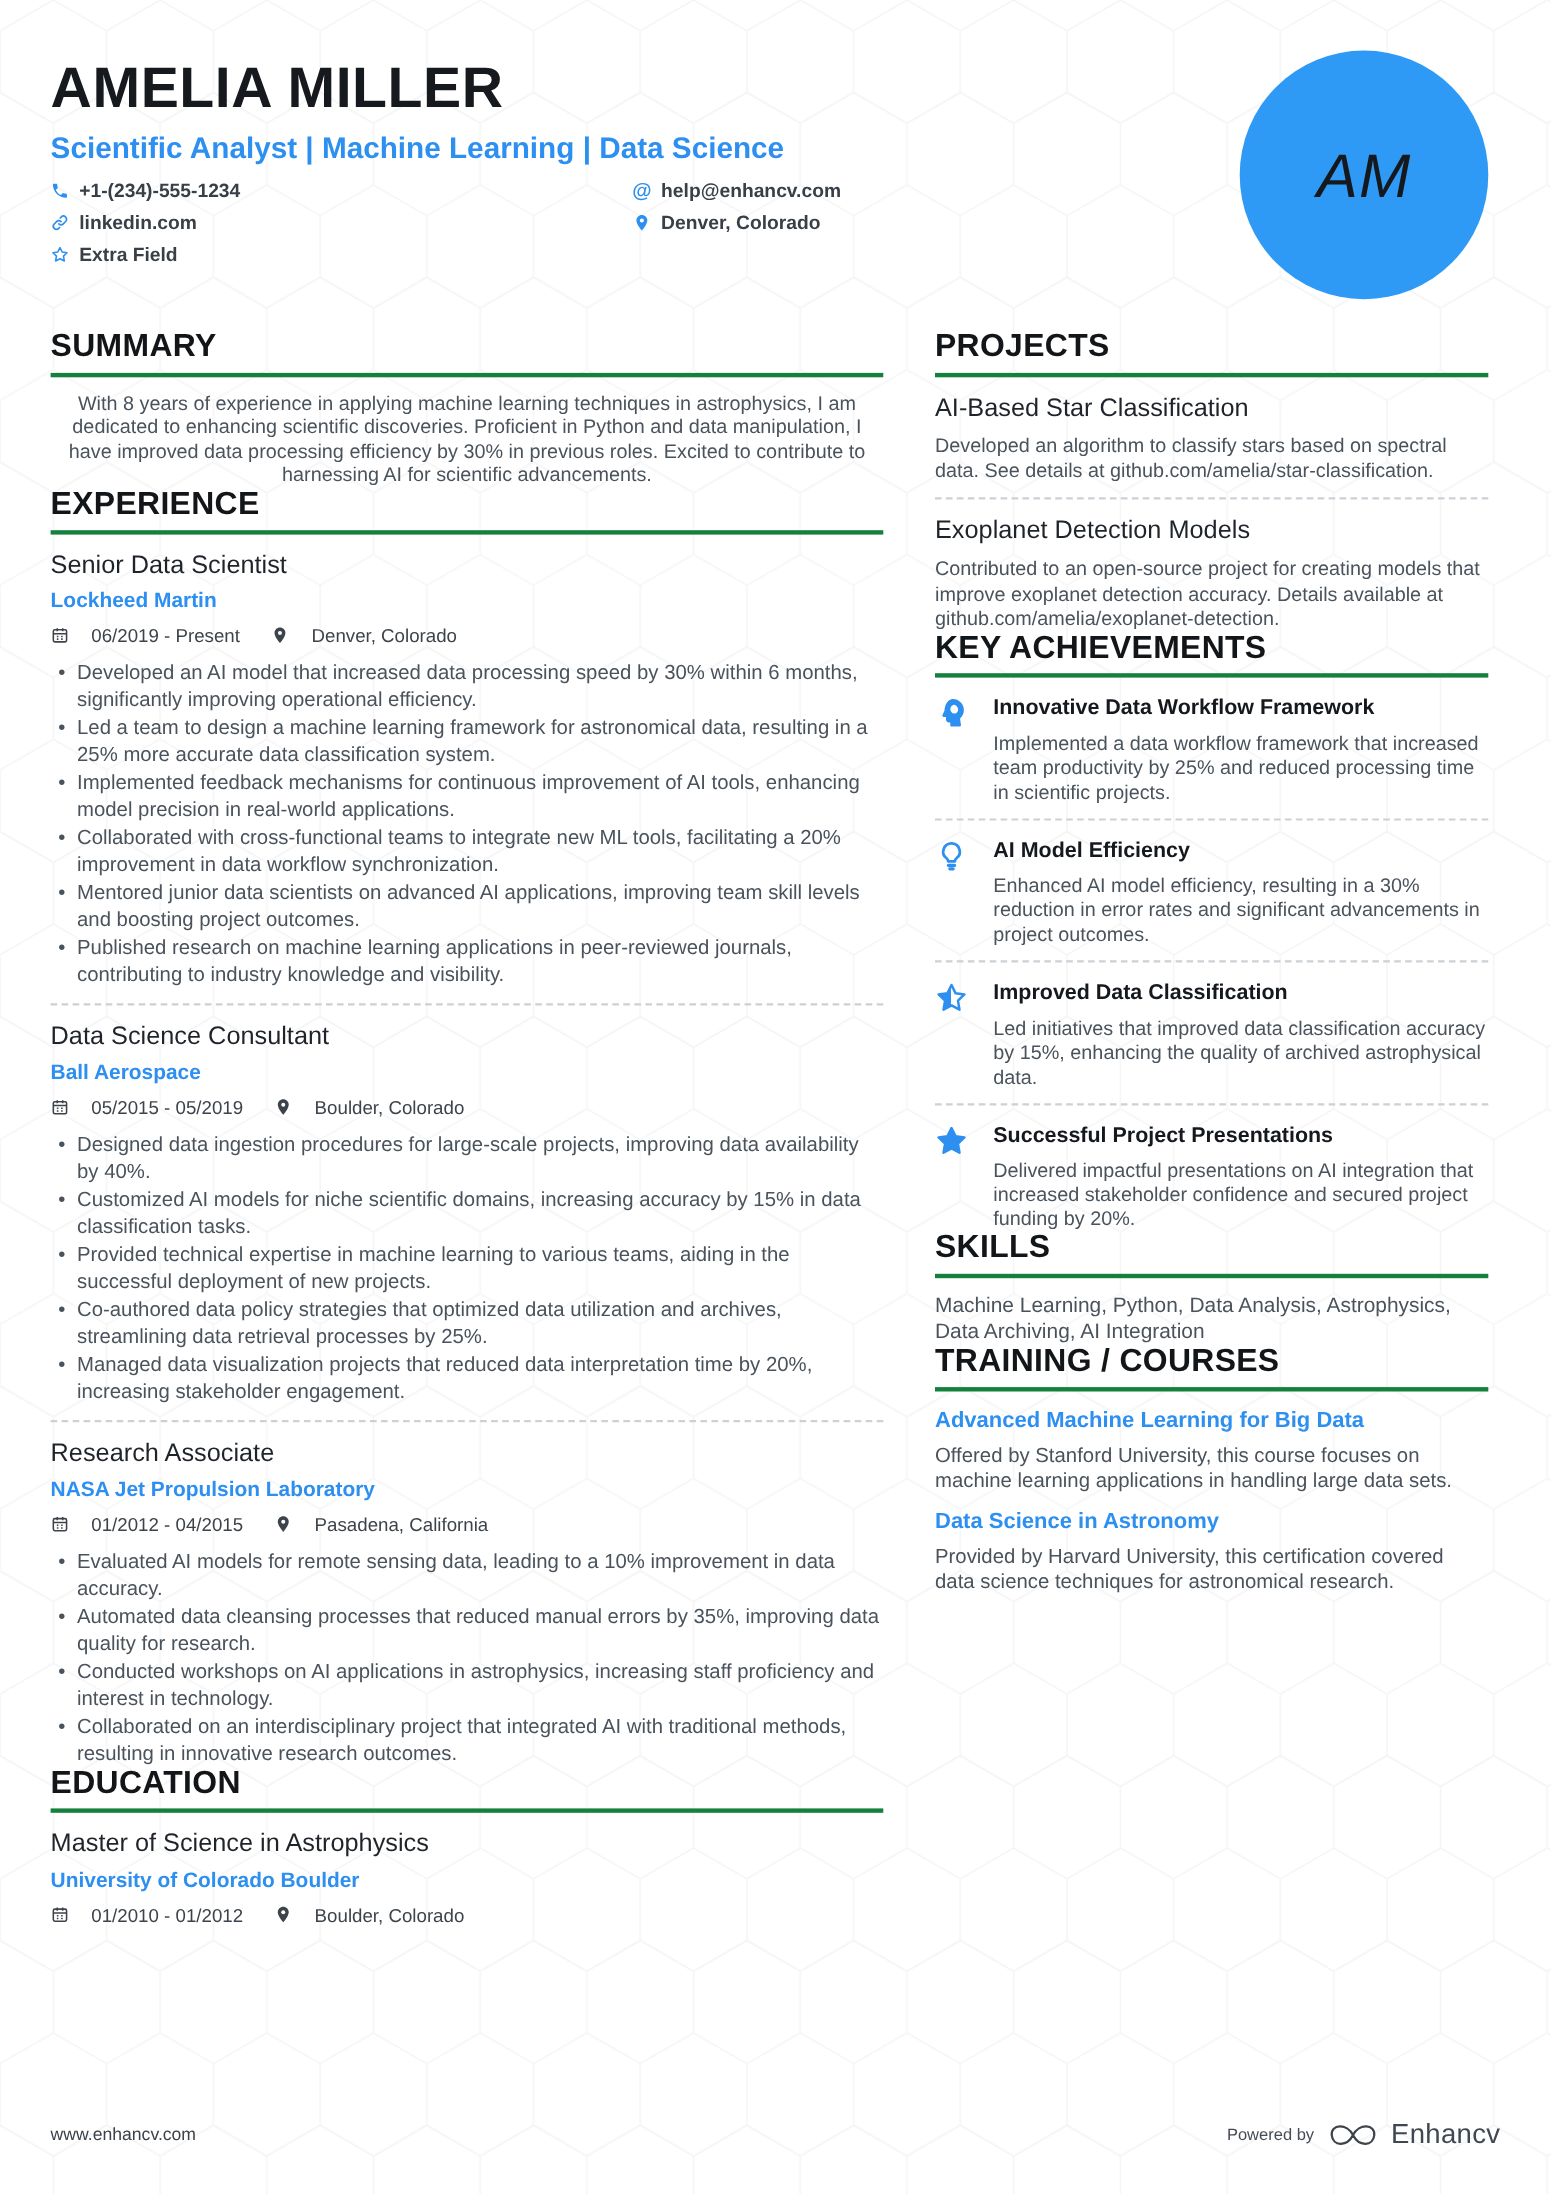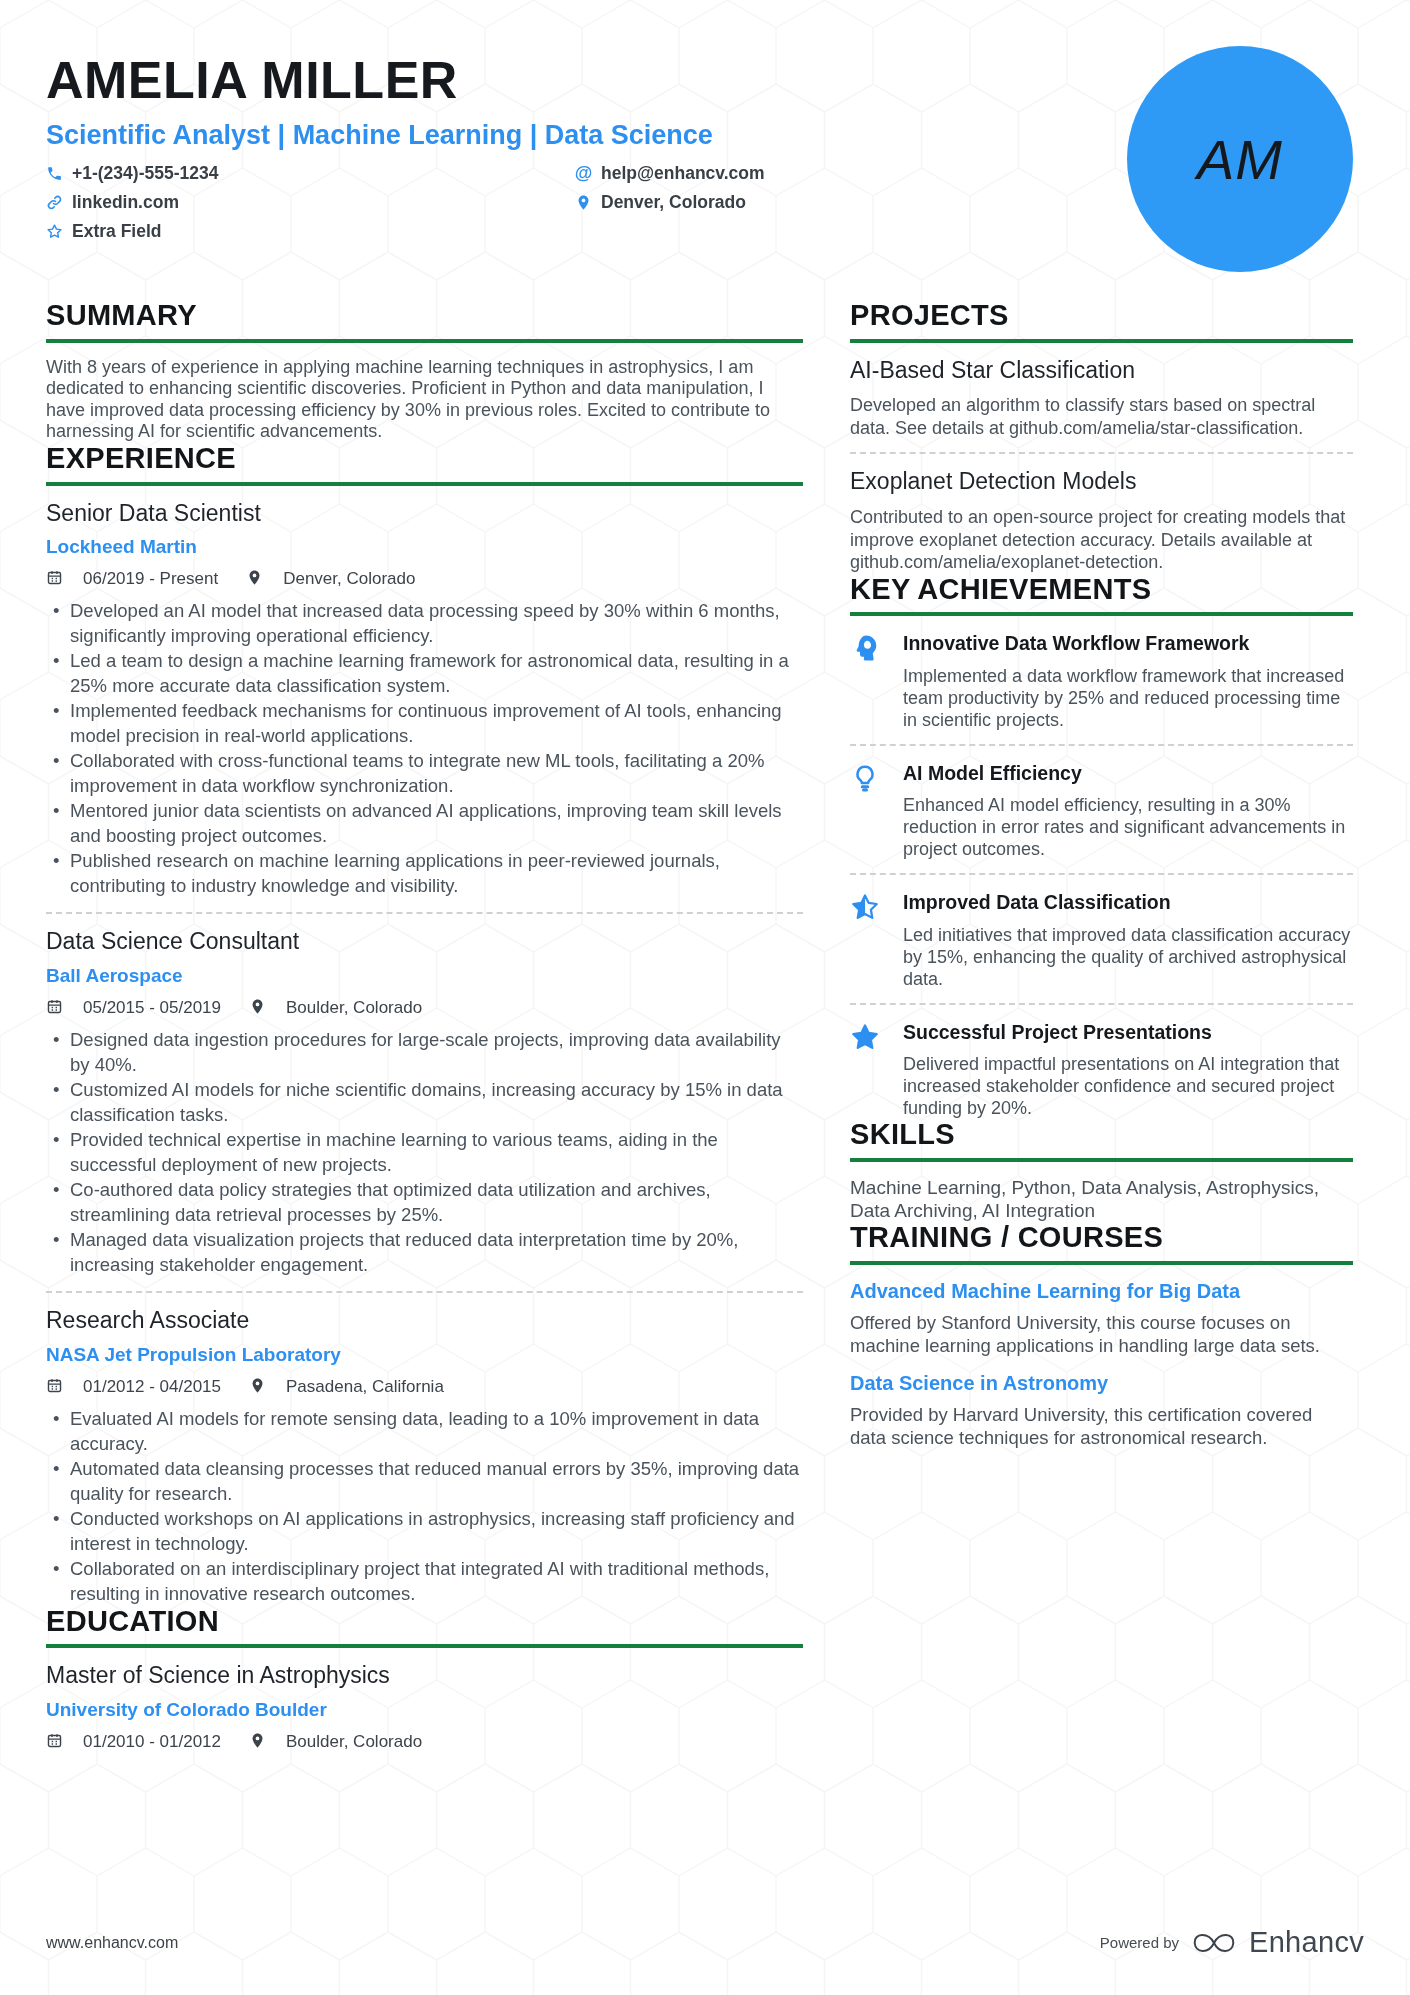--- a/index.html
+++ b/index.html
@@ -20,21 +20,21 @@
 
   
   .col-left{position:absolute;left:46px;top:300px;width:757px;}
   .col-right{position:absolute;left:850px;top:300px;width:503px;}
 
   h2.section{font-size:29px;font-weight:800;color:#131619;letter-spacing:.3px;line-height:1.1;
              margin:0 0 14px 0;padding-bottom:7px;border-bottom:4px solid #15803d;}
   .mt-sec{margin-top:46px;}
   .mt-sec-r{margin-top:44px;}
 
-  .body-text{font-size:18px;line-height:21.5px;color:#4a535c;margin:0;}
+  .body-text{font-size:18px;line-height:21.5px;color:#4a535c;margin:0;text-align:center;}
 
   .job-title{font-size:23px;font-weight:400;color:#1f242a;margin-top:14px;line-height:1.2;}
   .first{margin-top:0;}
   .company{font-size:19px;font-weight:700;color:#2d8ff0;margin-top:9px;}
   .meta{display:flex;align-items:center;gap:28px;margin-top:11px;font-size:17px;color:#3c434b;}
   .meta-item{display:flex;gap:20px;}
   .micon{width:17px;height:17px;flex:0 0 17px;}
   ul.bullets{margin:9px 0 0 0;padding:0;list-style:none;}
   ul.bullets li{position:relative;padding-left:24px;font-size:18.5px;line-height:25px;color:#4a535c;}
   ul.bullets li::before{content:"\2022";position:absolute;left:7px;top:0;color:#4a535c;}
@@ -52,21 +52,21 @@
   .skills-text{font-size:19px;line-height:23px;color:#4a535c;margin-top:2px;}
 
   .course-title{font-size:20px;font-weight:700;color:#2d8ff0;margin-top:14px;line-height:1.2;}
   .course-text{font-size:18.5px;line-height:23px;color:#4a535c;margin-top:8px;}
 
   
   .footer{position:absolute;left:46px;right:46px;top:1926px;display:flex;justify-content:space-between;align-items:center;}
   .site{font-size:16px;color:#3b4249;}
   .powered{display:flex;align-items:center;gap:12px;}
   .powered-label{font-size:15px;color:#454c54;}
-  .brand-name{font-size:29px;color:#3f4850;font-weight:500;letter-spacing:.3px;}
+  .brand-name{font-size:25px;color:#3f4850;font-weight:500;letter-spacing:.3px;}
 </style>
 </head>
 <body>
 
 <div class="page">
 
   <svg class="hexbg" xmlns="http://www.w3.org/2000/svg">
     <defs>
       <pattern id="hexp" width="97" height="168" patternUnits="userSpaceOnUse">
         <g fill="none" stroke="#ededef" stroke-width="1.4">

